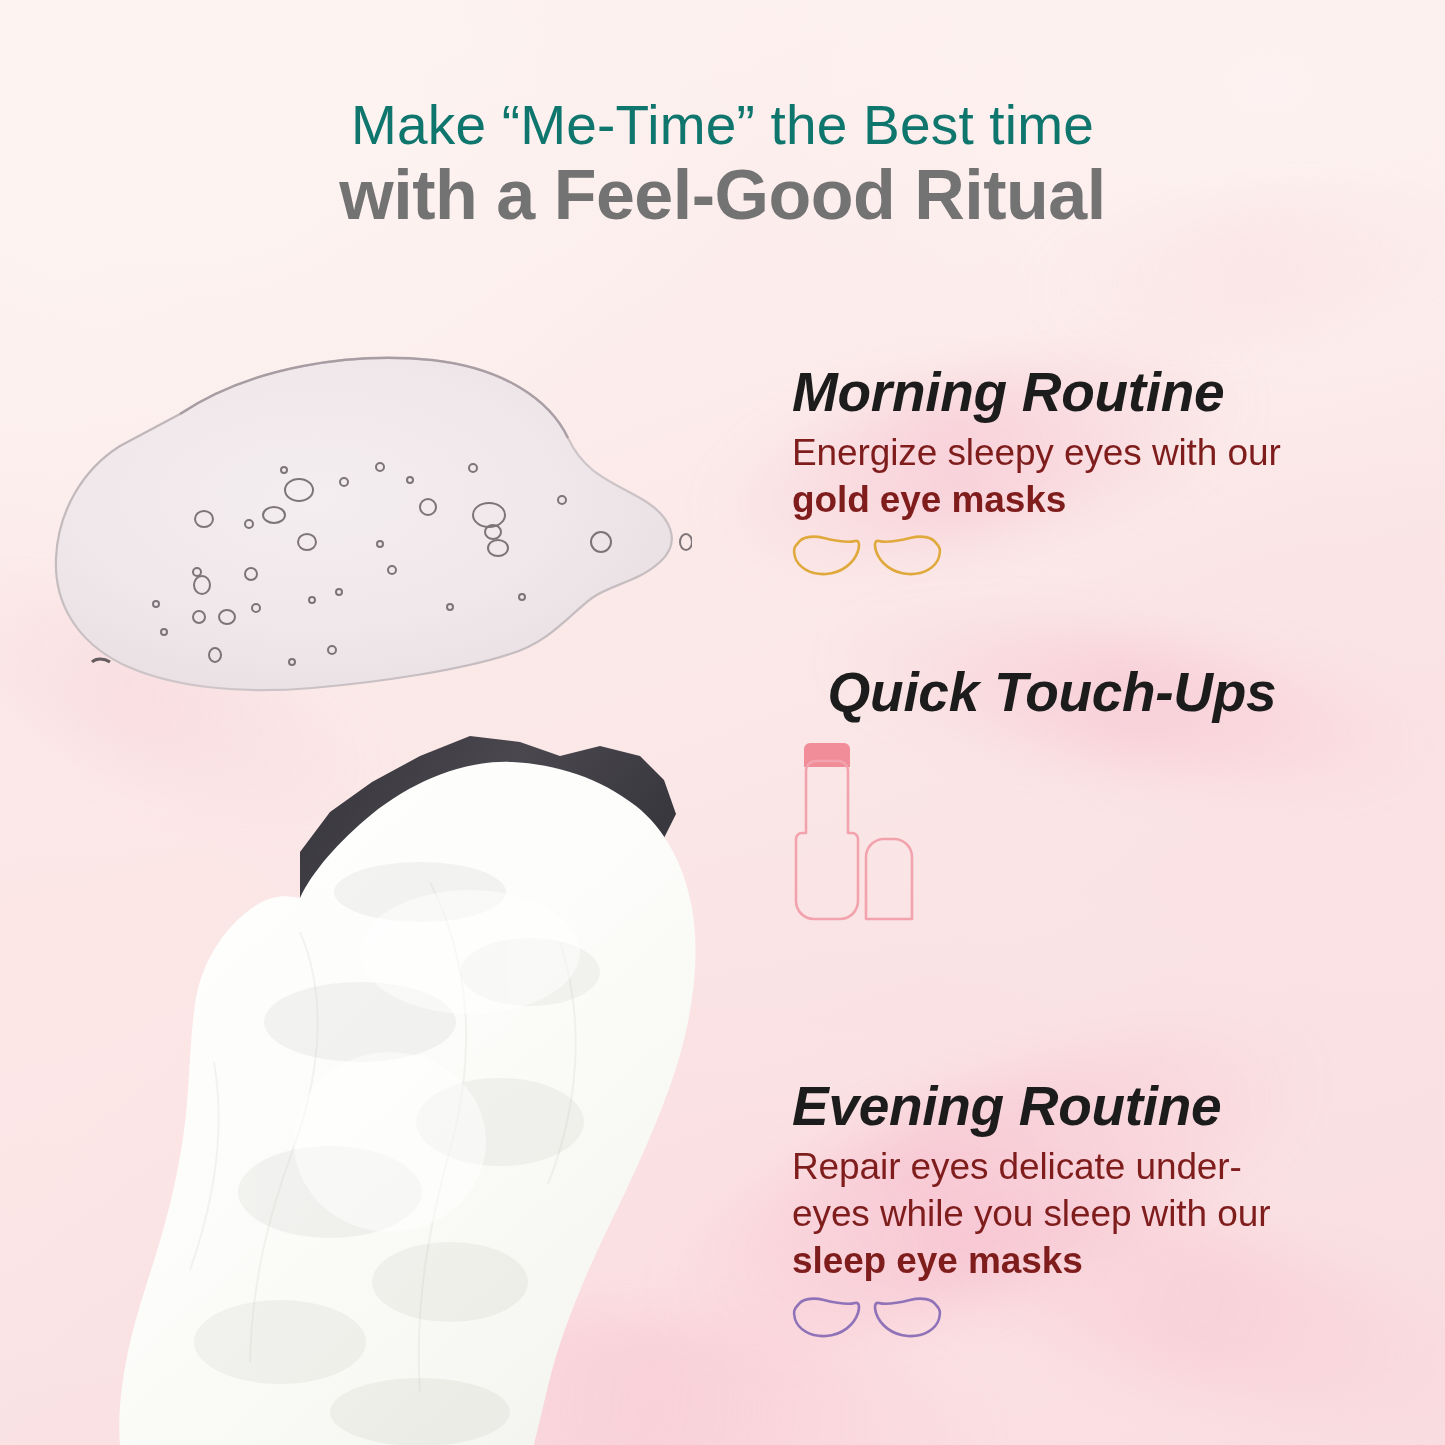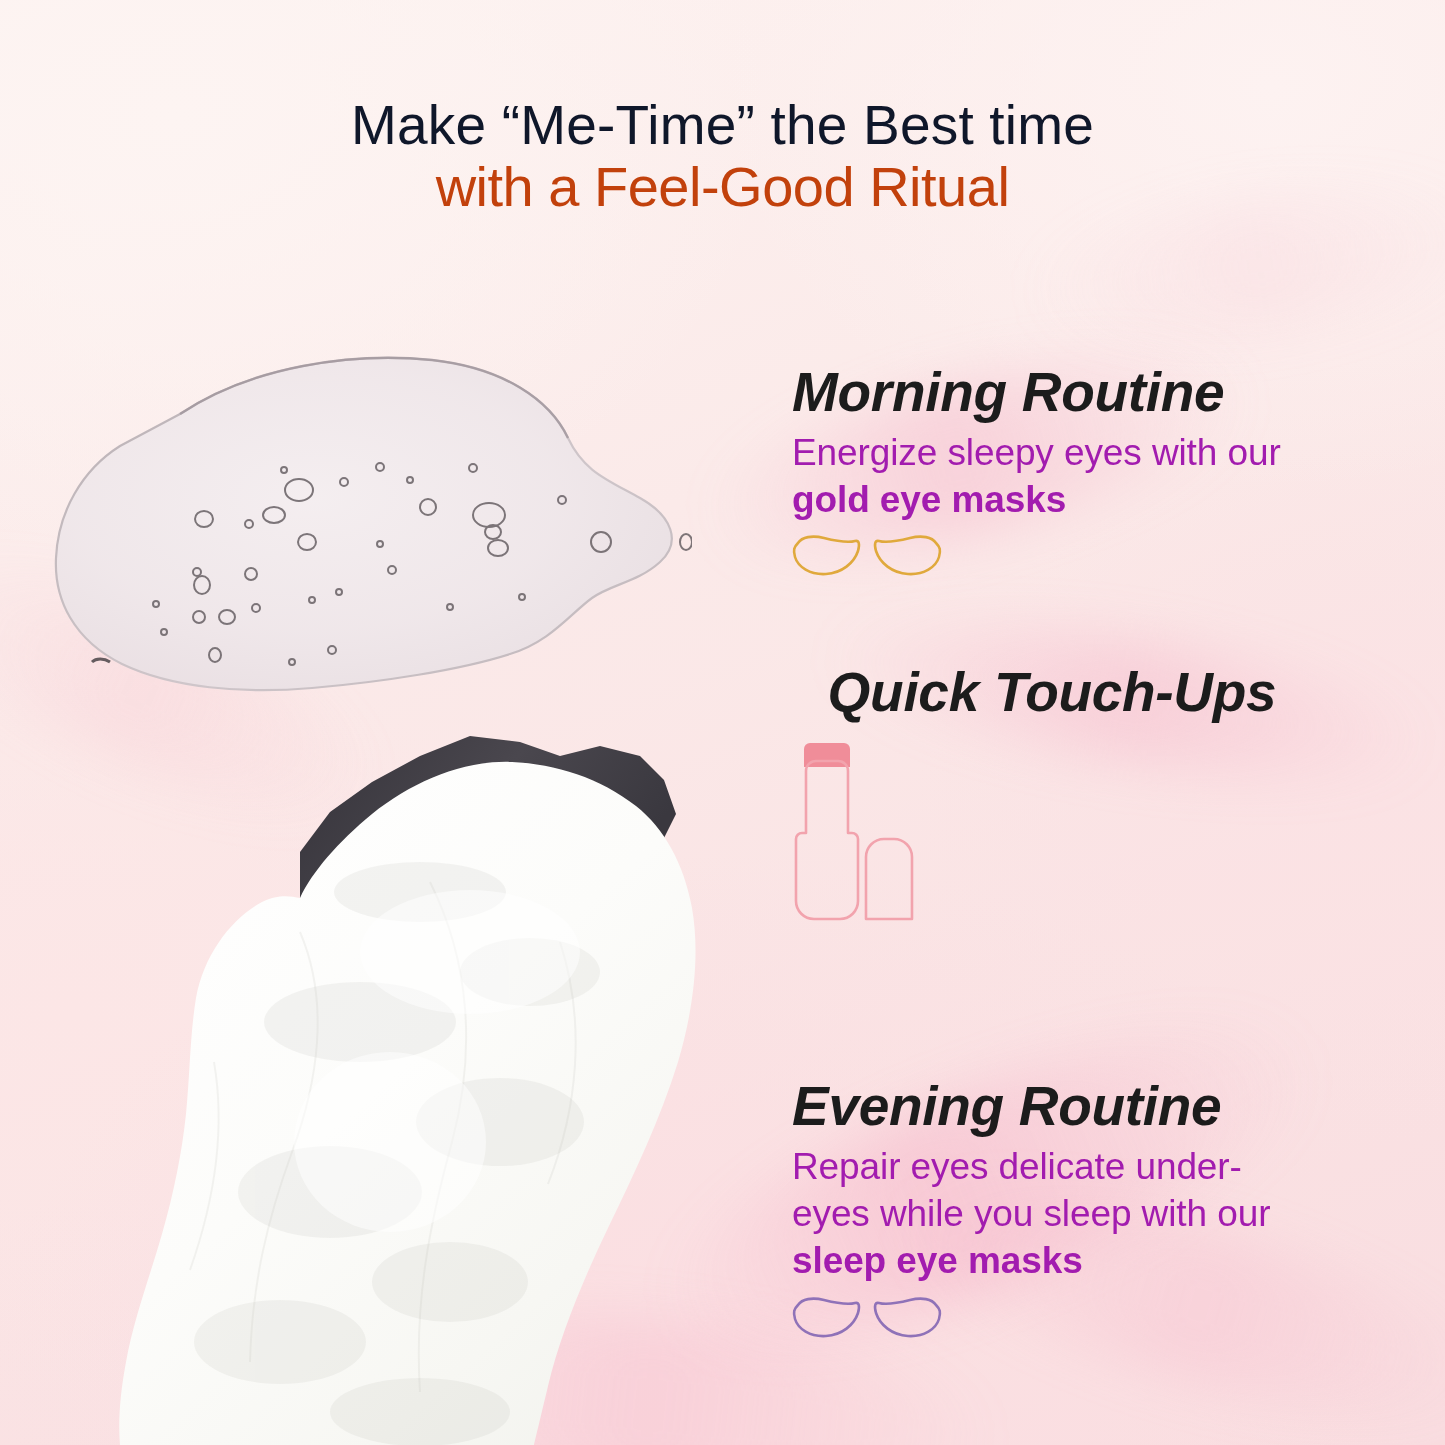--- a/index.html
+++ b/index.html
@@ -65,29 +65,29 @@
     width: 1445px;
     text-align: center;
     z-index: 6;
   }
   .headline .l1 {
     display: block;
     font-size: 55px;
     font-weight: 400;
     letter-spacing: .2px;
     line-height: 1.06;
-    color: #0f172a;
+    color: #0f766e;
   }
   .headline .l2 {
     display: block;
-    font-size: 56px;
-    font-weight: 400;
+    font-size: 70px;
+    font-weight: 700;
     letter-spacing: -0.5px;
     line-height: 1.12;
-    color: #c2410c;
+    color: #737373;
     margin-top: 2px;
   }
 
   
   .gel-wrap {
     position: absolute;
     left: 52px;
     top: 352px;
     width: 640px;
     height: 372px;
@@ -119,21 +119,21 @@
     font-style: italic;
     color: #1c1c1c;
     line-height: 1.1;
     letter-spacing: -0.3px;
     margin: 0 0 6px 0;
     white-space: nowrap;
   }
   .blk-body {
     font-size: 37px;
     font-weight: 400;
-    color: #a21caf;
+    color: #7f1d1d;
     line-height: 1.28;
     letter-spacing: -0.1px;
     margin: 0;
   }
   .blk-body b { font-weight: 700; }
 
   .icon-row {
     margin-top: 10px;
     display: flex;
     align-items: flex-end;

